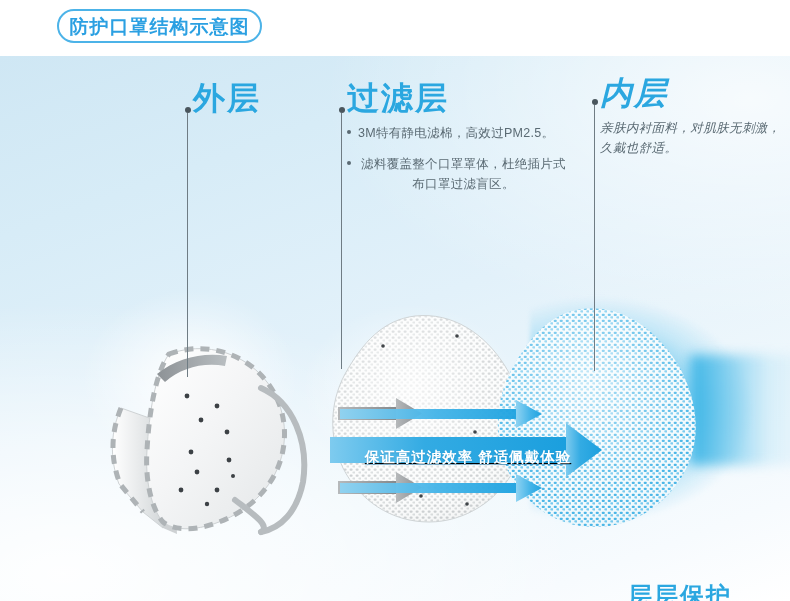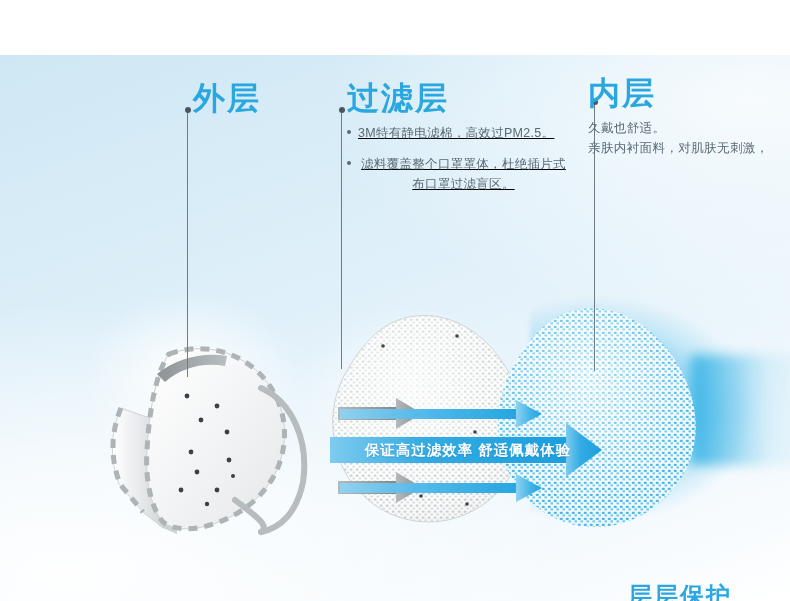--- a/index.html
+++ b/index.html
@@ -75,21 +75,21 @@
     letter-spacing:2px;
     line-height:1.05;
   }
   .col .body{
     font-size:12.5px;
     color:#5a6a73;
     line-height:1.62;
     letter-spacing:0.4px;
   }
   .col .body p{margin:0;}
-  .col ul{margin:0;padding:0;list-style:none;text-decoration:underline;}
+  .col ul{margin:0;padding:0;list-style:none;}
   .col ul li{
     position:relative;
     padding-left:11px;
     margin-bottom:11px;
     font-size:12.5px;
     color:#5a6a73;
     line-height:1.6;
     letter-spacing:0.3px;
   }
   .col ul li:last-child{margin-bottom:0;text-align:center;}
@@ -120,21 +120,21 @@
   
   .layer-svg{position:absolute;z-index:10;pointer-events:none;}
 
   
   #arrows{position:absolute;z-index:14;left:330px;top:330px;width:330px;height:140px;pointer-events:none;}
 
   
   #banner{
     position:absolute;z-index:16;
     left:318px;top:386px;width:300px;height:26px;
-    display:flex;align-items:flex-start;justify-content:center;
+    display:flex;align-items:flex-end;justify-content:center;text-decoration:underline;
   }
   #banner span{
     color:#ffffff;
     font-size:14.5px;
     font-weight:bold;
     letter-spacing:1px;
     white-space:nowrap;
     text-shadow:0 1px 1px rgba(30,120,170,0.45);
   }
 
@@ -344,28 +344,33 @@
     </div>
 
     <div class="col" style="left:347px;top:27px;width:222px;">
       <h2>过滤层</h2>
       <ul>
         <li>3M特有静电滤棉，高效过PM2.5。</li>
         <li>滤料覆盖整个口罩罩体，杜绝插片式布口罩过滤盲区。</li>
       </ul>
     </div>
 
-    <div class="col" style="left:588px;top:22px;width:190px;">
+    <div class="col" style="left:600px;top:22px;width:190px;font-style:italic;">
       <h2>内层</h2>
       <div class="body">
+        <p>亲肤内衬面料，对肌肤无刺激，</p>
         <p>久戴也舒适。</p>
-        <p>亲肤内衬面料，对肌肤无刺激，</p>
       </div>
     </div>
 
     <div id="slogan">
       <span>层层保护</span>
     </div>
 
   </div>
 
+  <div id="title-bar">
+    <div id="title-pill">
+      <span>防护口罩结构示意图</span>
+    </div>
+  </div>
 
 </div>
 
 </body></html>

